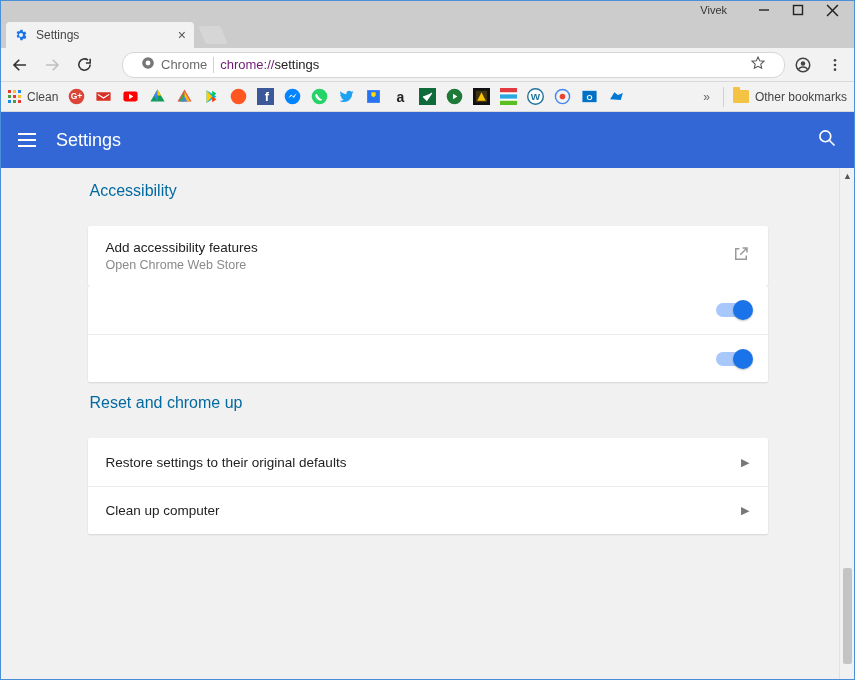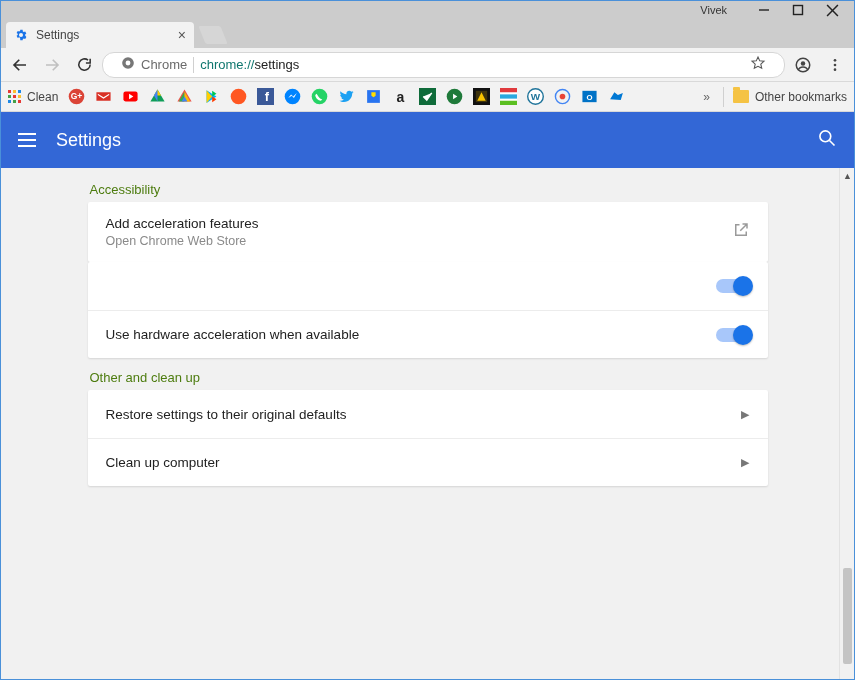--- a/index.html
+++ b/index.html
@@ -15,24 +15,24 @@
 .tabstrip { height: 28px; background: #cccccc; display: flex; align-items: flex-end; padding-left: 6px; }
 .tab { position: relative; height: 26px; background: #f2f2f2; border-top-left-radius: 4px; border-top-right-radius: 4px; display: flex; align-items: center; padding: 0 8px 0 8px; font-size: 12px; color: #444; min-width: 188px; }
 .tab .favicon { width: 14px; height: 14px; margin-right: 8px; display: flex; align-items: center; justify-content: center; }
 .tab .close { margin-left: auto; font-size: 14px; color: #555; line-height: 1; }
 .newtab { width: 22px; height: 18px; background: #d6d6d6; margin-left: 8px; transform: skewX(22deg); border-radius: 2px; margin-bottom: 4px; }
 
 
 .navbar { height: 34px; background: #f2f2f2; border-bottom: 1px solid #d9d9d9; display: flex; align-items: center; padding: 0 6px; gap: 4px; }
 .navbtn { width: 28px; height: 28px; display: flex; align-items: center; justify-content: center; color: #5a5a5a; border-radius: 14px; }
 .navbtn.disabled { color: #bdbdbd; }
-.omnibox { flex: 1; height: 26px; background: #fff; border: 1px solid #d6d6d6; border-radius: 12px; display: flex; align-items: center; padding: 0 18px; font-size: 13px; color: #333; gap: 6px; }
+.omnibox { flex: 1; height: 26px; background: #fff; border: 1px solid #d6d6d6; border-radius: 12px; display: flex; align-items: center; padding: 0 18px; font-size: 13px; color: #333; gap: 6px; margin-left: 20px; }
 .omnibox .origin-label { color: #6b6b6b; }
 .omnibox .sep { width: 1px; height: 16px; background: #d0d0d0; }
-.omnibox .url-dim { color: #0f766e; }
+.omnibox .url-dim { color: #701a75; }
 .omnibox .url-strong { color: #222; }
 .omnibox .star { margin-left: auto; color: #777; }
 .rightbtns { display: flex; align-items: center; gap: 4px; }
 
 
 .bookbar { height: 30px; background: #f2f2f2; border-bottom: 1px solid #d9d9d9; display: flex; align-items: center; padding: 0 8px; gap: 9px; font-size: 12px; color: #444; }
 .bookbar .apps { display: flex; align-items: center; gap: 6px; }
 .bico { width: 18px; height: 18px; display: flex; align-items: center; justify-content: center; font-size: 14px; }
 .bookbar .spacer { flex: 1; }
 .bookbar .chev { color: #666; padding: 0 4px; }
@@ -47,21 +47,21 @@
 
 
 .appheader { height: 56px; background: #3367d6; color: #fff; display: flex; align-items: center; padding: 0 18px; font-size: 18px; }
 .appheader .menu { margin-right: 20px; display: flex; flex-direction: column; gap: 4px; }
 .appheader .menu span { width: 18px; height: 2px; background: #fff; }
 .appheader .search { margin-left: auto; }
 
 
 .content { position: relative; height: calc(680px - 20px - 28px - 34px - 30px - 56px); background: #f1f1f1; overflow: hidden; }
 .content .inner { width: 680px; margin: 0 auto; padding-top: 2px; }
-.section-label { font-size: 13px; color: #4d7c0f; padding: 12px 2px 5px; font-weight: 500; }
+.section-label { font-size: 16px; color: #0369a1; padding: 12px 2px 26px; font-weight: 500; }
 .card { background: #fff; border-radius: 2px; box-shadow: 0 1px 2px rgba(0,0,0,0.12); }
 .row { display: flex; align-items: center; padding: 14px 18px; min-height: 48px; }
 .row + .row { border-top: 1px solid #ececec; }
 .row .primary { font-size: 13.5px; color: #222; }
 .row .secondary { font-size: 12.5px; color: #8a8a8a; margin-top: 3px; }
 .row .txt { display: flex; flex-direction: column; }
 .row .right { margin-left: auto; display: flex; align-items: center; }
 .exticon { color: #9a9a9a; }
 
 
@@ -331,46 +331,45 @@
       </svg>
   </span>
 </div>
 
 <div class="content">
   <div class="inner">
     <div class="section-label">Accessibility</div>
     <div class="card">
       <div class="row">
         <div class="txt">
-          <span class="primary">Add acceleration features</span>
+          <span class="primary">Add accessibility features</span>
           <span class="secondary">Open Chrome Web Store</span>
         </div>
         <div class="right">
             <span class="exticon"><svg width="18" height="18" viewBox="0 0 24 24">
                 <path fill="none" stroke="#9a9a9a" stroke-width="2" d="M14 4h6v6M20 4l-9 9M19 14v5H5V5h5"></path>
               </svg></span>
           </div>
       </div>
     </div>
 
     <div class="card">
       <div class="row">
         <div class="right">
             <div class="toggle"></div>
           </div>
       </div>
       <div class="row">
-        <span class="primary">Use hardware acceleration when available</span>
         <div class="right">
             <div class="toggle"></div>
           </div>
       </div>
     </div>
 
-    <div class="section-label">Other and clean up</div>
+    <div class="section-label">Reset and chrome up</div>
     <div class="card">
       <div class="row">
         <span class="primary">Restore settings to their original defaults</span>
         <div class="right">
             <span class="arrow-r">▶</span>
           </div>
       </div>
       <div class="row">
         <span class="primary">Clean up computer</span>
         <div class="right">

